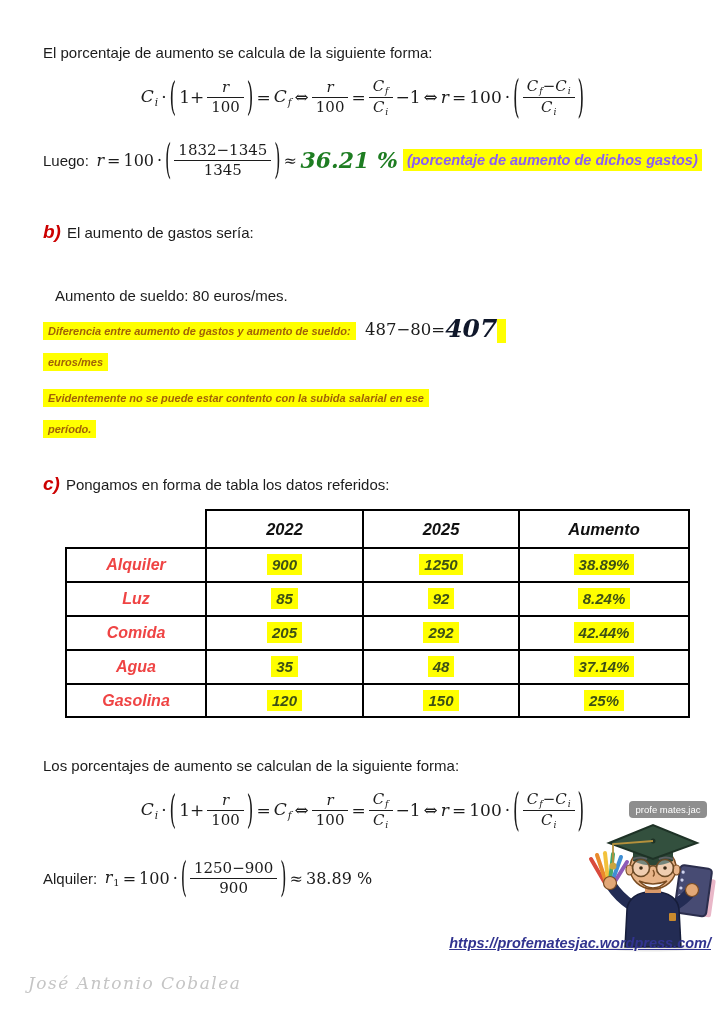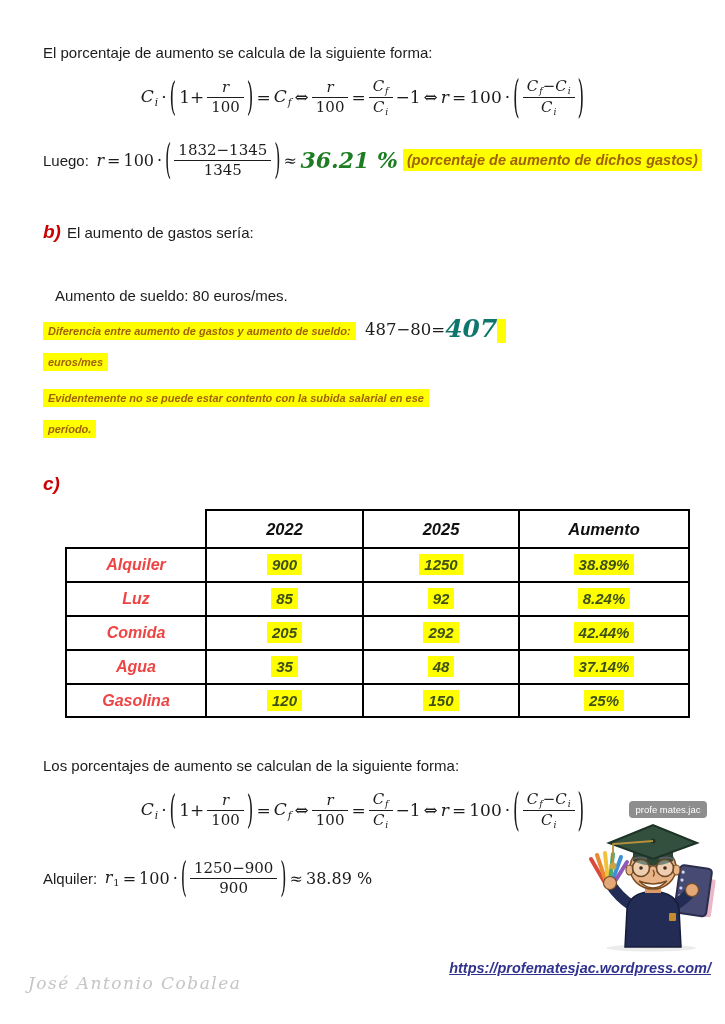--- a/index.html
+++ b/index.html
@@ -21,25 +21,25 @@
   .bigp { display:inline-block; transform:scaleY(2.35); line-height:1; font-weight:normal; }
   .bigp.tall { transform:scaleY(2.6); }
 
   .formula-center { left:0; width:100%; height:58px; display:flex; justify-content:center; align-items:center; font-size:17px; }
 
   .hline { display:flex; align-items:center; }
 
   
   .hl { background:#ffff00; }
   .result-big { color:#1e7d22; font-family:"DejaVu Serif", serif; font-weight:bold; font-style:italic; font-size:22px; margin-left:2px; }
-  .note-olive { color:#a16207; font-weight:bold; font-style:italic; font-size:14.5px; padding:3px 4px; margin-left:5px; }
+  .note-olive { color:#8b5cf6; font-weight:bold; font-style:italic; font-size:14.5px; padding:3px 4px; margin-left:5px; }
   .marker-red { color:#cc0000; font-weight:bold; font-style:italic; font-size:19px; margin-right:6px; font-family:"Liberation Sans", sans-serif; }
   .em-green { color:#a16207; font-weight:bold; font-style:italic; font-size:11px; padding:3px 5px; line-height:26px; }
   .serif-eq { font-family:"DejaVu Serif", serif; font-size:16.5px; }
-  .result-407 { color:#0f766e; font-family:"DejaVu Serif", serif; font-weight:bold; font-style:italic; font-size:25px; vertical-align:-2px; }
+  .result-407 { color:#0f172a; font-family:"DejaVu Serif", serif; font-weight:bold; font-style:italic; font-size:25px; vertical-align:-2px; }
   .hl-tail { display:inline-block; width:9px; height:24px; background:#ffff00; vertical-align:middle; }
 
   
   table.data { border-collapse:collapse; table-layout:fixed; }
   table.data td { border:2px solid #000; text-align:center; vertical-align:middle; }
   table.data td.noborder { border:none; }
   .th-txt { font-weight:bold; font-style:italic; font-size:16.5px; color:#111;margin-top:12px; }
   .row-label { font-weight:bold; font-style:italic; font-size:16px; color:#ef4444; }
   .cell-val { background:#ffff00; color:#3d5016; font-weight:bold; font-style:italic; font-size:15px; padding:2px 5px; }
 
@@ -126,20 +126,21 @@
 
   <div class="abs" style="left:43px; top:385px;">
     <span class="hl em-green">Evidentemente no se puede estar contento con la subida salarial en ese</span>
   </div>
   <div class="abs" style="left:43px; top:416px;">
     <span class="hl em-green">período.</span>
   </div>
 
   <div class="abs hline" style="left:43px; top:473px;">
     <span class="marker-red">c)</span>
+    <span class="sans15">Pongamos en forma de tabla los datos referidos:</span>
   </div>
 
   <table class="data abs" style="left:65px; top:509px;">
     <colgroup>
         <col style="width:140px">
         <col style="width:157px">
         <col style="width:156px">
         <col style="width:170px">
       </colgroup>
     <tbody>
@@ -292,16 +293,16 @@
       <circle cx="82" cy="71" r="1.8" fill="#3a2a16"></circle>
       <path d="M70 73 q2.5 4 0 6.5" stroke="#7a4c22" stroke-width="1.4" fill="none"></path>
 
       <path d="M56 84 Q70 98 84 84 Q70 90 56 84 Z" fill="#ffffff" stroke="#7a4c22" stroke-width="1.4"></path>
 
       <rect x="46" y="4" width="78" height="17" rx="4" fill="#8e8e8e"></rect>
       <text x="85" y="16" font-size="9.5" fill="#ffffff" text-anchor="middle" font-family="Liberation Sans, sans-serif">profe mates.jac</text>
     </svg>
   </div>
 
-  <a class="abs footer-link" style="top:960px; right:14px;" href="#">https://profematesjac.wordpress.com/</a>
+  <a class="abs footer-link" style="top:935px; right:14px;" href="#">https://profematesjac.wordpress.com/</a>
   <div class="abs watermark" style="left:28px; top:973px;">José Antonio Cobalea</div>
 
 </div>
 
 </body></html>

